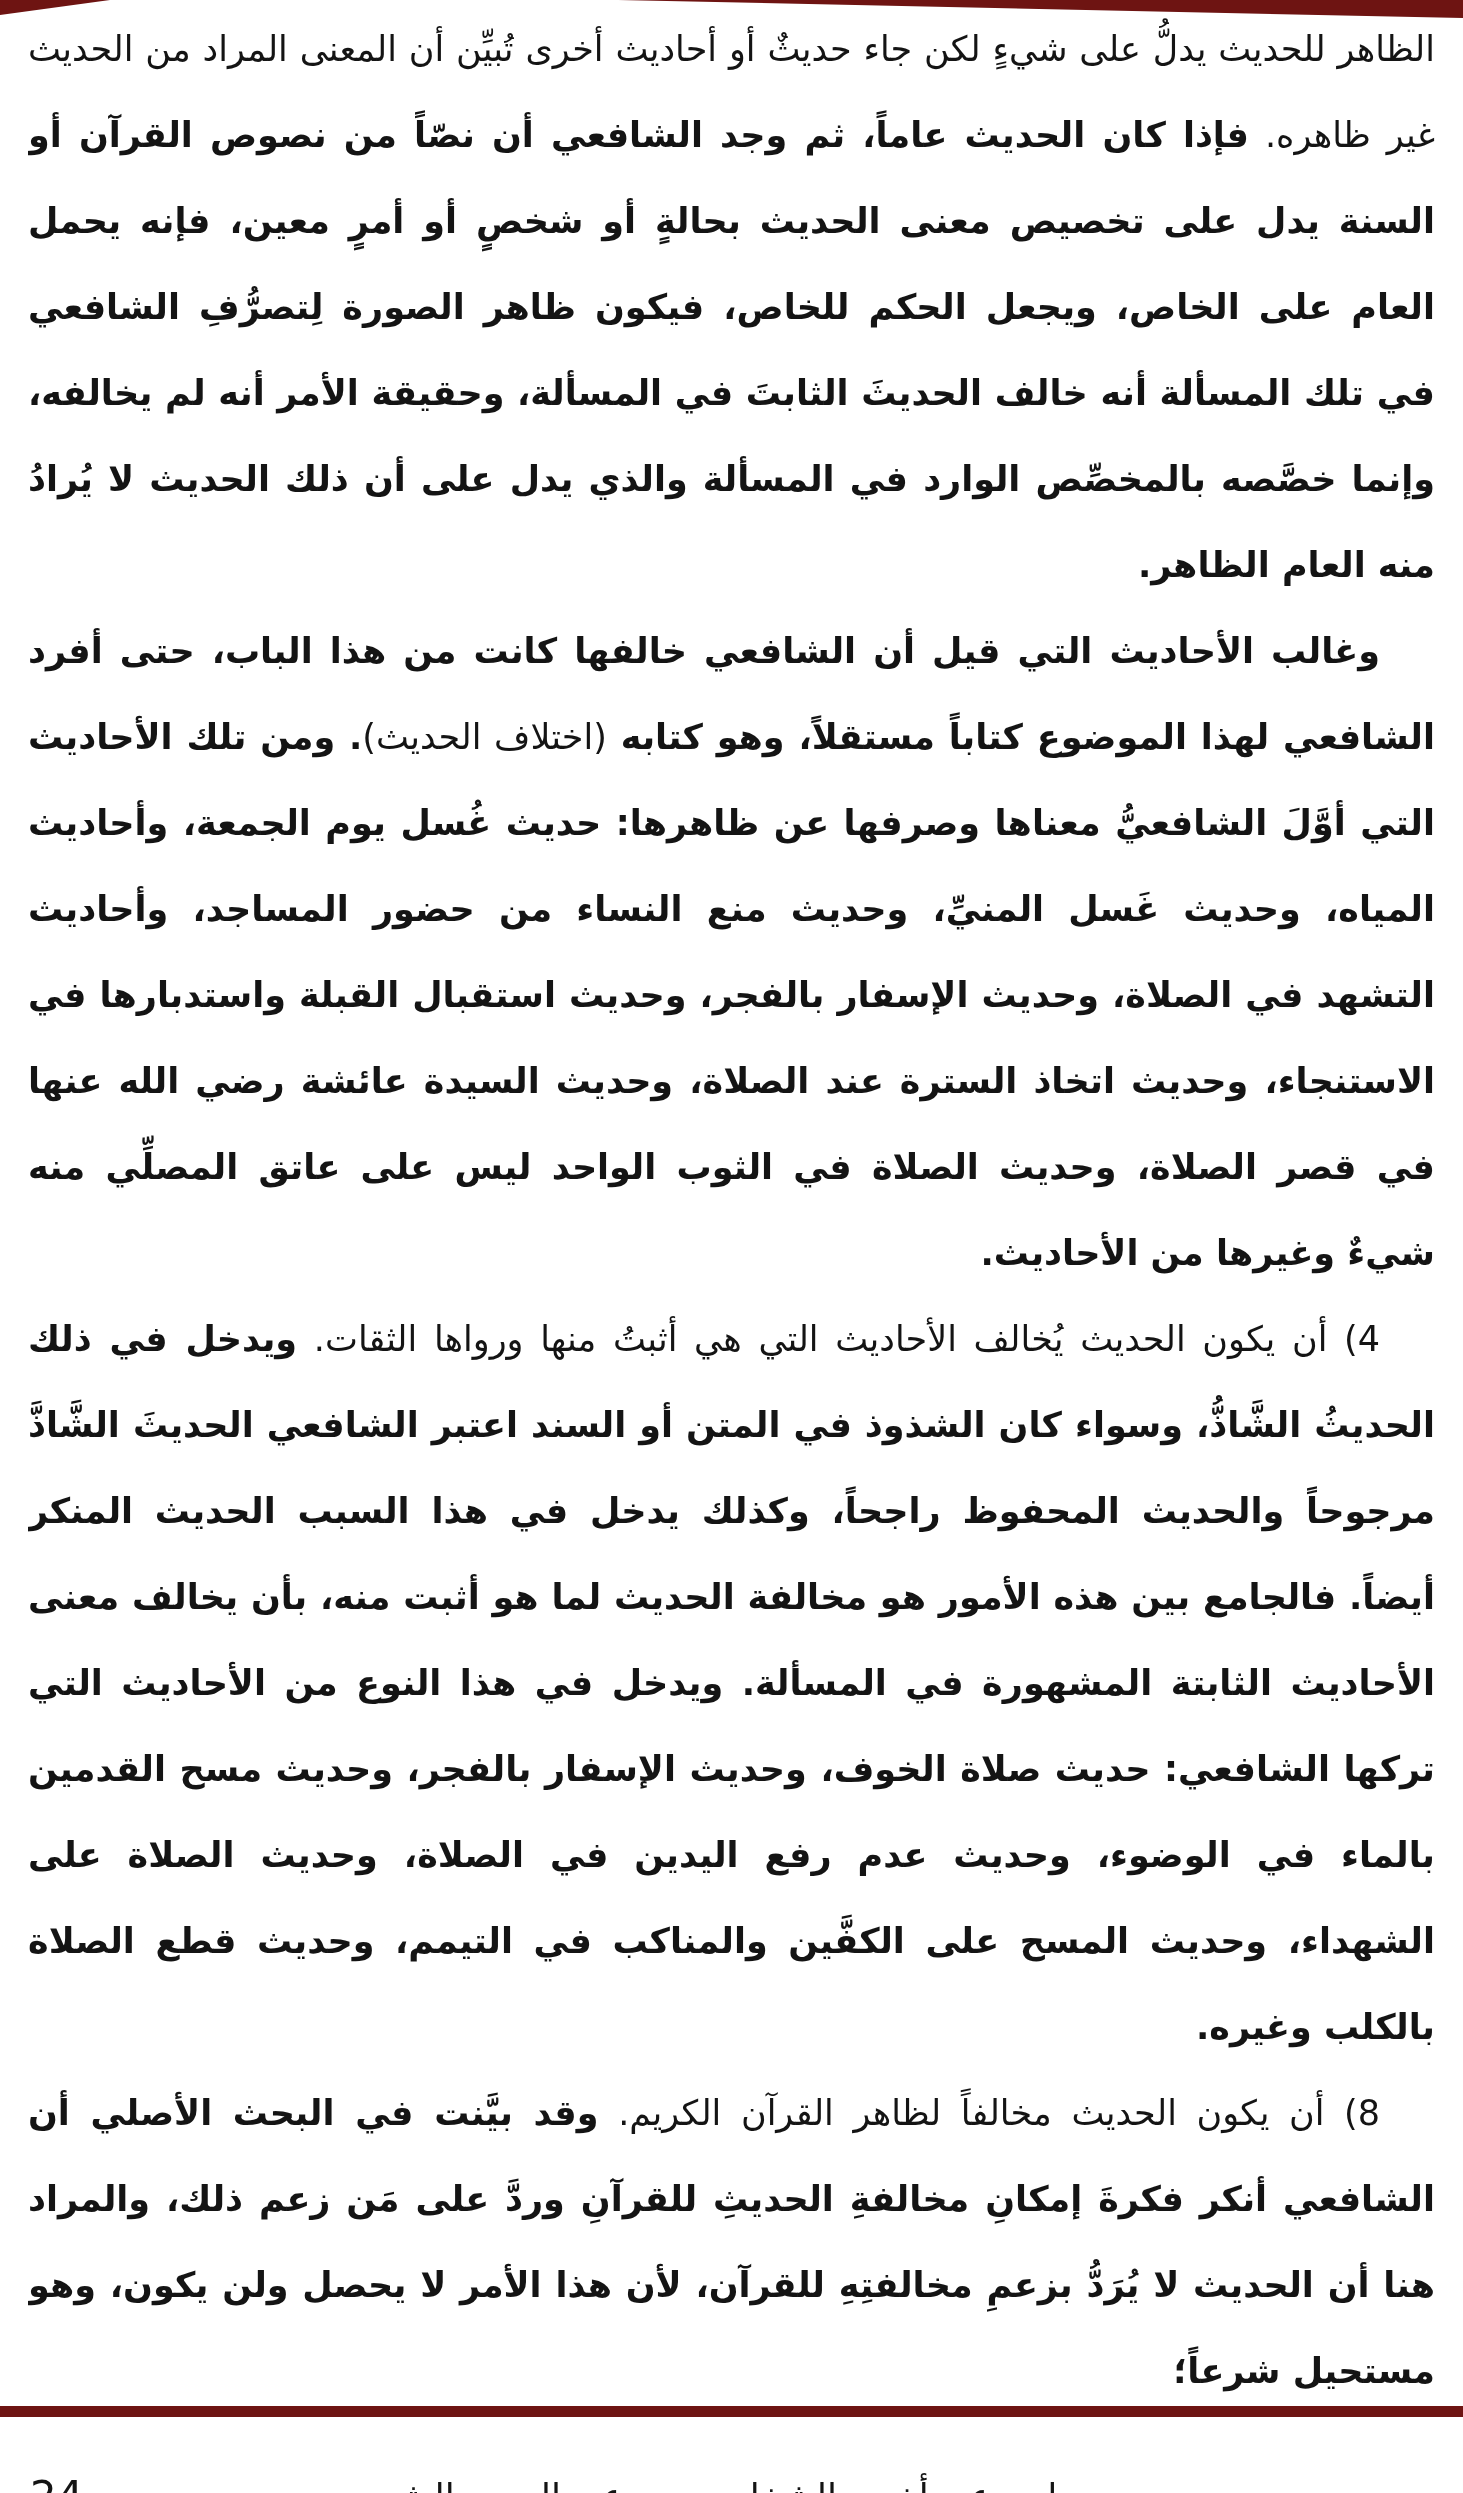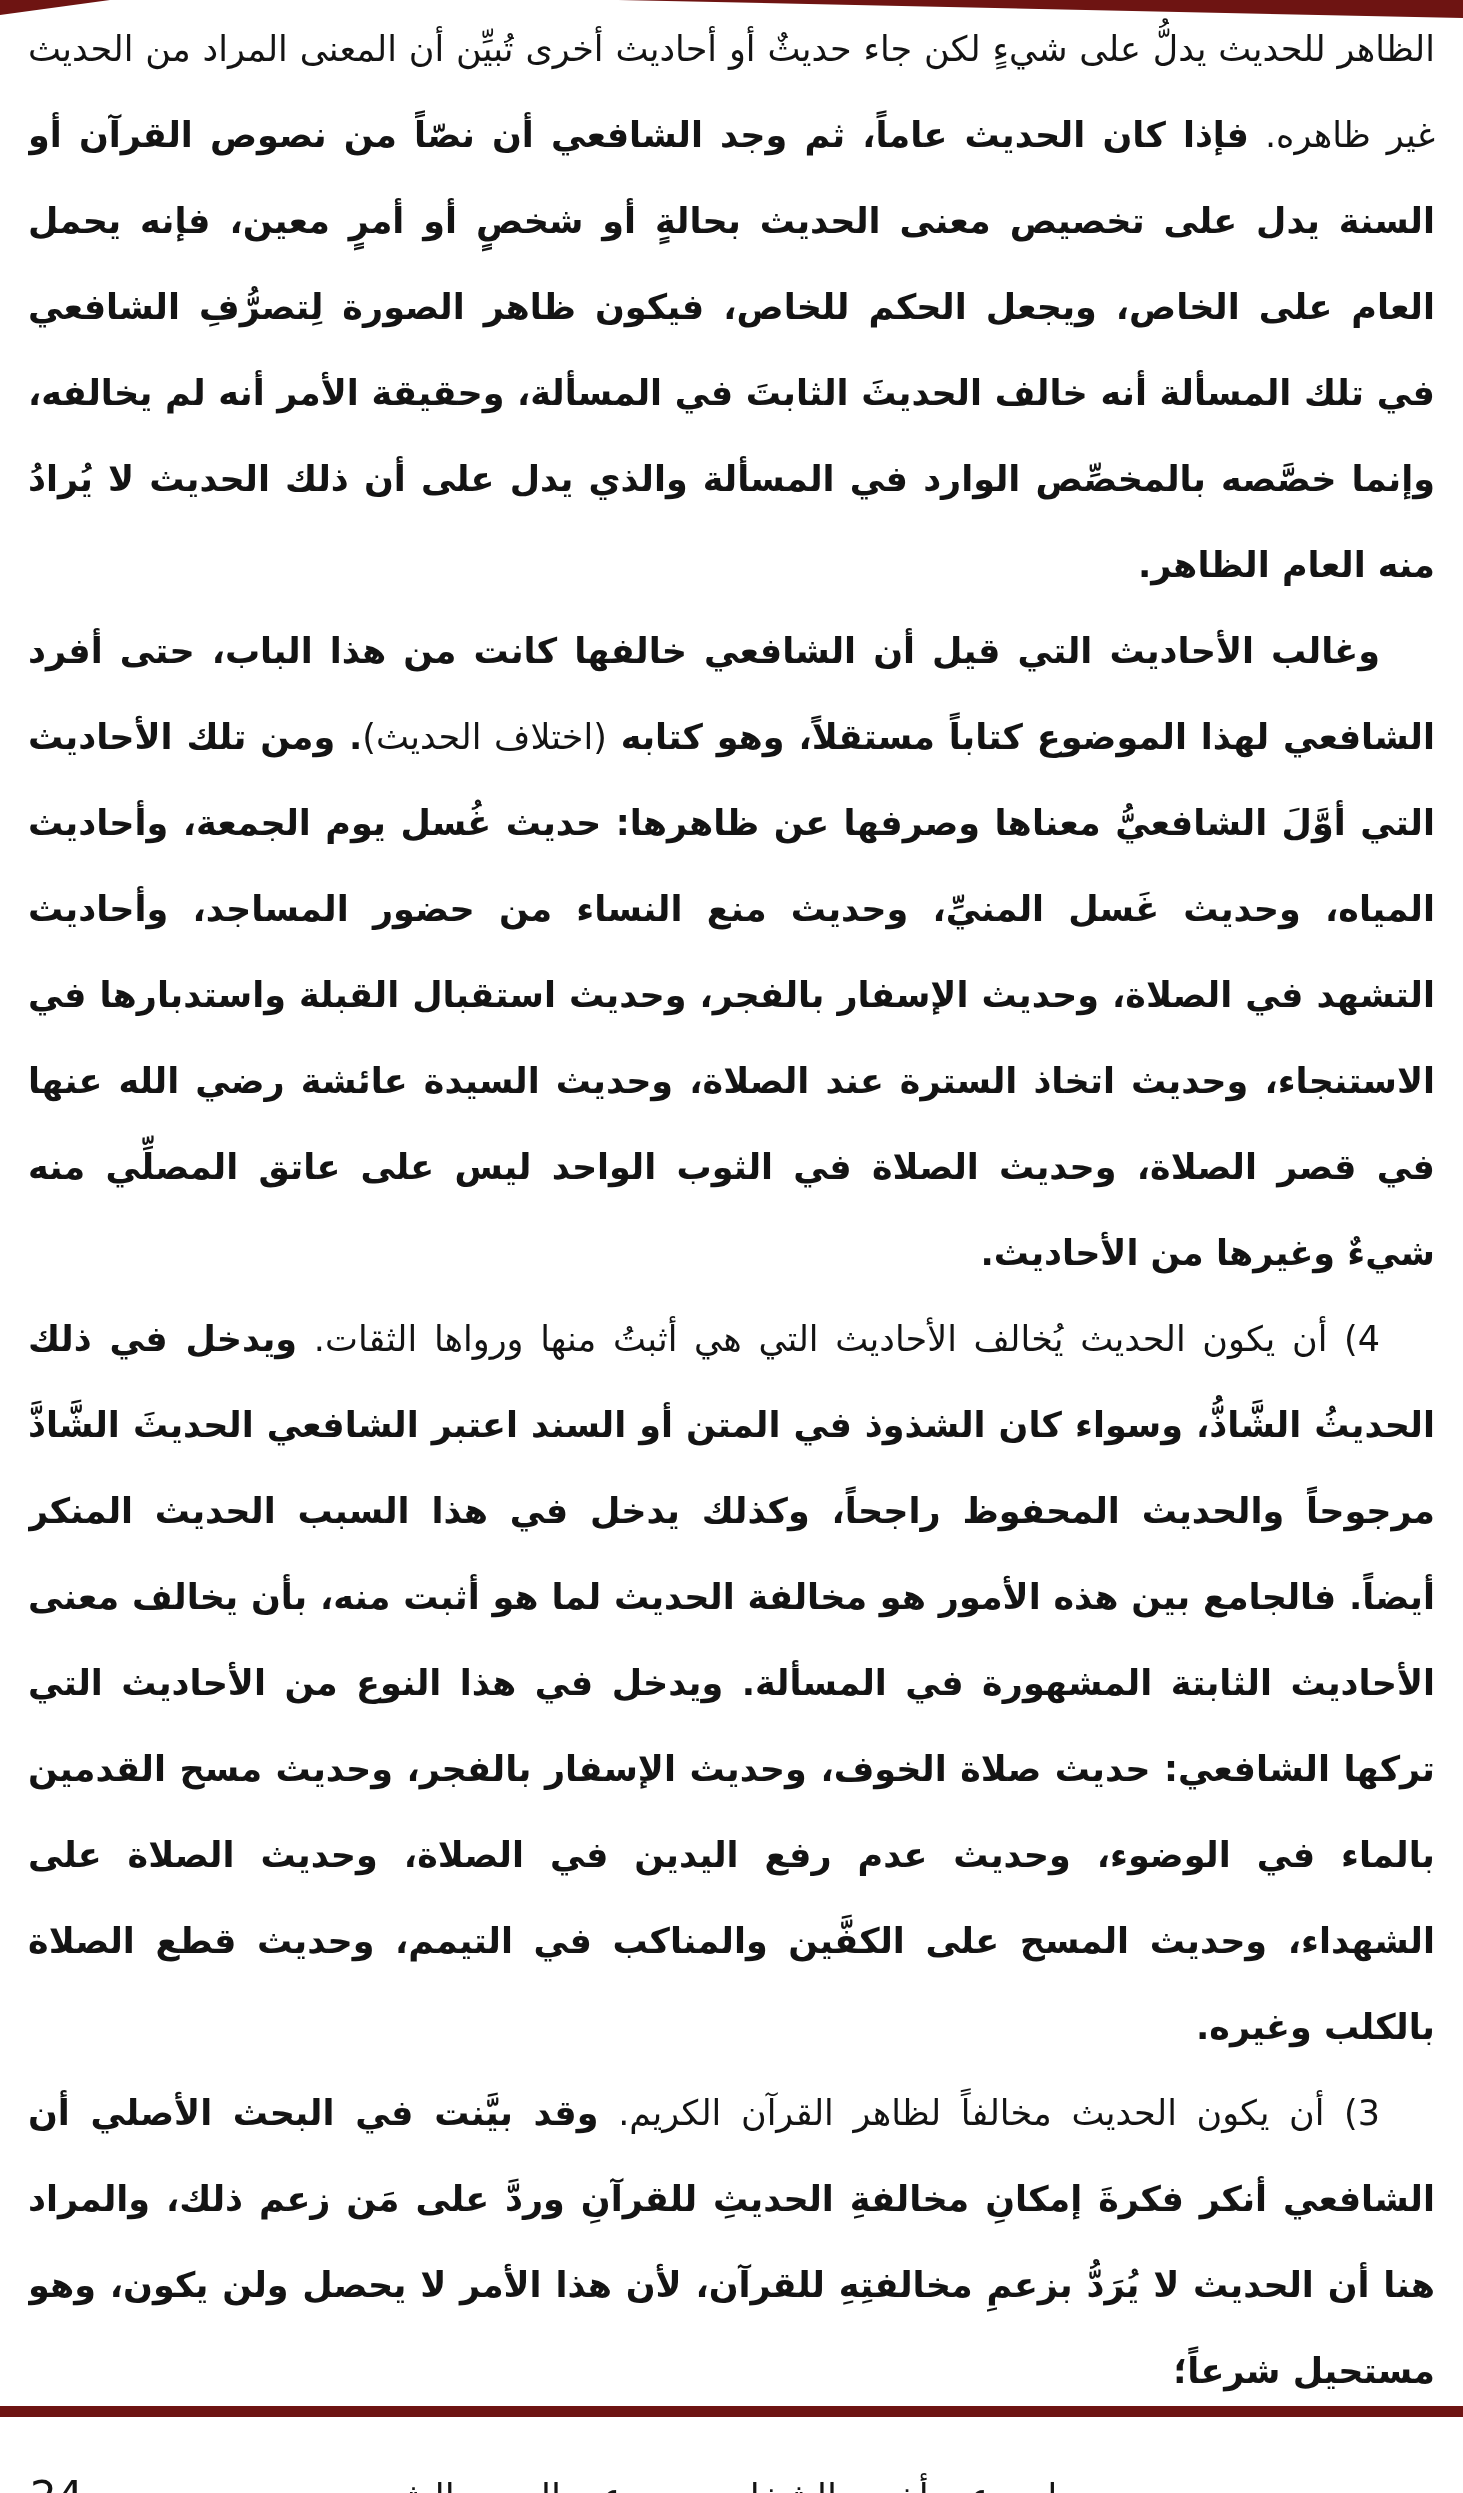--- a/index.html
+++ b/index.html
@@ -87,21 +87,21 @@
 
 <div class="page" style="background: rgb(255, 255, 255); color: rgb(20, 20, 20);">
 
   <div class="top-frag-left accent" style="background: rgb(110, 20, 18);"></div>
   <div class="top-frag-right accent" style="background: rgb(110, 20, 18);"></div>
 
   <div class="body-text">
       <p class="para"><span class="seg bold">الظاهر للحديث يدلُّ على شيءٍ لكن جاء حديثٌ أو أحاديث أخرى تُبيِّن أن المعنى المراد من الحديث غير ظاهره. </span><span class="seg">فإذا كان الحديث عاماً، ثم وجد الشافعي أن نصّاً من نصوص القرآن أو السنة يدل على تخصيص معنى الحديث بحالةٍ أو شخصٍ أو أمرٍ معين، فإنه يحمل العام على الخاص، ويجعل الحكم للخاص، فيكون ظاهر الصورة لِتصرُّفِ الشافعي في تلك المسألة أنه خالف الحديثَ الثابتَ في المسألة، وحقيقة الأمر أنه لم يخالفه، وإنما خصَّصه بالمخصِّص الوارد في المسألة والذي يدل على أن ذلك الحديث لا يُرادُ منه العام الظاهر.</span></p>
       <p class="para indent"><span class="seg">وغالب الأحاديث التي قيل أن الشافعي خالفها كانت من هذا الباب، حتى أفرد الشافعي لهذا الموضوع كتاباً مستقلاً، وهو كتابه </span><span class="seg bold">(اختلاف الحديث)</span><span class="seg">. ومن تلك الأحاديث التي أوَّلَ الشافعيُّ معناها وصرفها عن ظاهرها: حديث غُسل يوم الجمعة، وأحاديث المياه، وحديث غَسل المنيِّ، وحديث منع النساء من حضور المساجد، وأحاديث التشهد في الصلاة، وحديث الإسفار بالفجر، وحديث استقبال القبلة واستدبارها في الاستنجاء، وحديث اتخاذ السترة عند الصلاة، وحديث السيدة عائشة رضي الله عنها في قصر الصلاة، وحديث الصلاة في الثوب الواحد ليس على عاتق المصلِّي منه شيءٌ وغيرها من الأحاديث.</span></p>
       <p class="para indent"><span class="seg bold">4) أن يكون الحديث يُخالف الأحاديث التي هي أثبتُ منها ورواها الثقات. </span><span class="seg">ويدخل في ذلك الحديثُ الشَّاذُّ، وسواء كان الشذوذ في المتن أو السند اعتبر الشافعي الحديثَ الشَّاذَّ مرجوحاً والحديث المحفوظ راجحاً، وكذلك يدخل في هذا السبب الحديث المنكر أيضاً. فالجامع بين هذه الأمور هو مخالفة الحديث لما هو أثبت منه، بأن يخالف معنى الأحاديث الثابتة المشهورة في المسألة. ويدخل في هذا النوع من الأحاديث التي تركها الشافعي: حديث صلاة الخوف، وحديث الإسفار بالفجر، وحديث مسح القدمين بالماء في الوضوء، وحديث عدم رفع اليدين في الصلاة، وحديث الصلاة على الشهداء، وحديث المسح على الكفَّين والمناكب في التيمم، وحديث قطع الصلاة بالكلب وغيره.</span></p>
-      <p class="para indent"><span class="seg bold">3) أن يكون الحديث مخالفاً لظاهر القرآن الكريم. </span><span class="seg">وقد بيَّنت في البحث الأصلي أن الشافعي أنكر فكرةَ إمكانِ مخالفةِ الحديثِ للقرآنِ وردَّ على مَن زعم ذلك، والمراد هنا أن الحديث لا يُرَدُّ بزعمِ مخالفتِهِ للقرآن، لأن هذا الأمر لا يحصل ولن يكون، وهو مستحيل شرعاً؛</span></p>
+      <p class="para indent"><span class="seg bold">8) أن يكون الحديث مخالفاً لظاهر القرآن الكريم. </span><span class="seg">وقد بيَّنت في البحث الأصلي أن الشافعي أنكر فكرةَ إمكانِ مخالفةِ الحديثِ للقرآنِ وردَّ على مَن زعم ذلك، والمراد هنا أن الحديث لا يُرَدُّ بزعمِ مخالفتِهِ للقرآن، لأن هذا الأمر لا يحصل ولن يكون، وهو مستحيل شرعاً؛</span></p>
     </div>
 
   <div class="bottom-rule accent" style="background: rgb(110, 20, 18);"></div>
 
   <div class="footer">
     <span class="page-number">24</span>
     <span class="footnote">ط. د.عبد أخرى الشخاري = د.عبد الحميد الش</span>
   </div>
 
 </div>

